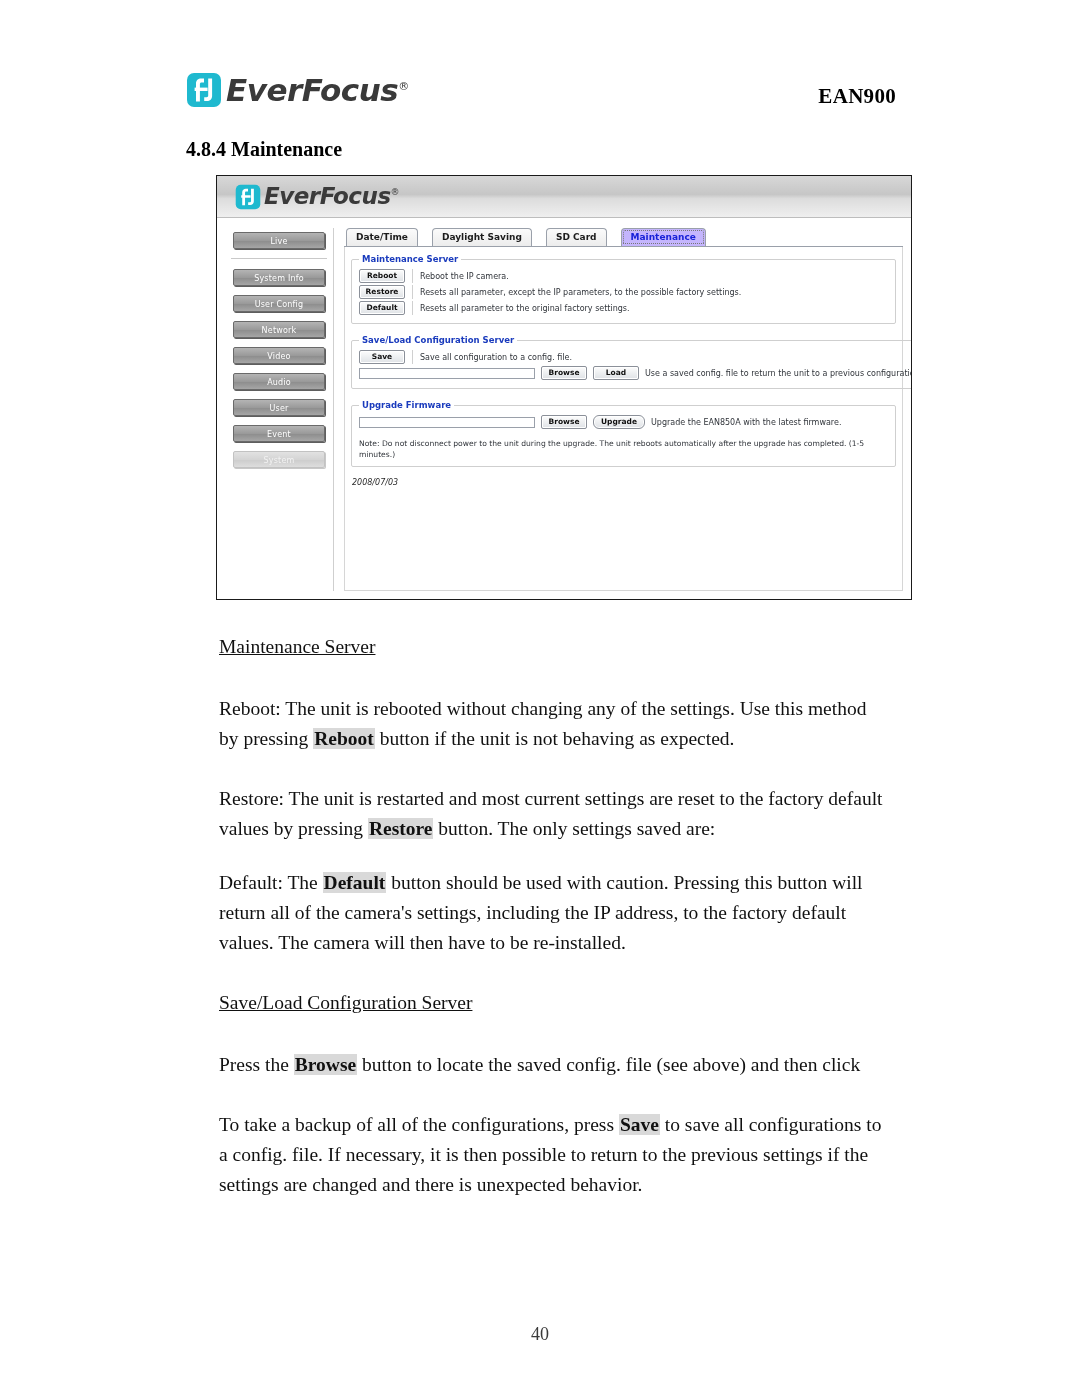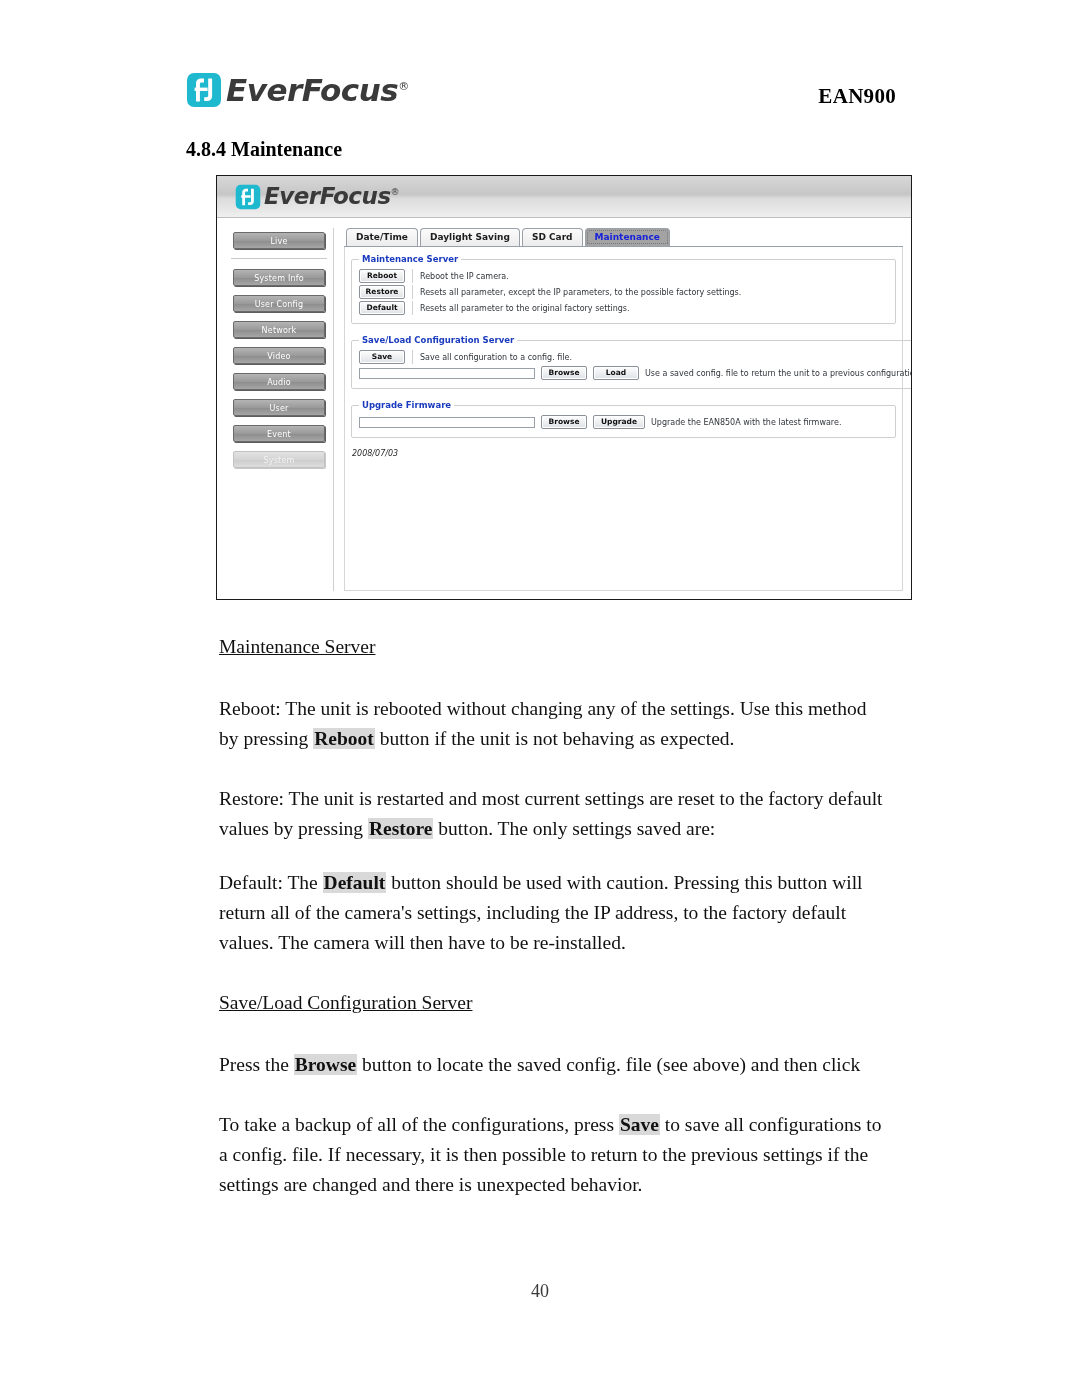--- a/index.html
+++ b/index.html
@@ -149,41 +149,41 @@
     min-width: 0;
     border-left: 1px solid #cfcfcf;
     padding-left: 10px;
     box-sizing: border-box;
   }
 
   
   .tabstrip {
     display: flex;
     align-items: flex-end;
-    gap: 2px;
+    gap: 14px;
     border-bottom: 1px solid #9aa0aa;
     padding-left: 2px;
     height: 19px;
     box-sizing: border-box;
   }
   .tab {
     font-size: 9px;
     font-weight: bold;
     color: #1c1c1c;
     padding: 2px 9px 3px 9px;
     background: linear-gradient(to bottom, #fbfbfb 0%, #ececec 100%);
     border: 1px solid #9aa0aa;
     border-bottom: none;
     border-radius: 4px 4px 0 0;
     line-height: 12px;
     white-space: nowrap;
   }
   .tab.active {
     color: #1822d8;
-    background: #a3a3a3;
+    background: #c4b5fd;
     border-color: #9aa0aa;
     outline: 1px dotted #777;
     outline-offset: -3px;
     position: relative;
     z-index: 2;
   }
 
   
   .content-panel {
     border: 1px solid #d6d6d6;
@@ -219,21 +219,21 @@
     background: linear-gradient(to bottom, #fdfdfd 0%, #eceef0 55%, #dfe2e6 100%);
     border: 1px solid #8b9099;
     border-radius: 2px;
     padding: 1px 0;
     text-align: center;
     min-width: 44px;
     line-height: 10px;
     box-shadow: inset 0 0 0 1px #ffffff;
     white-space: nowrap;
   }
-  .btn.w-wide { min-width: 50px; }
+  .btn.w-wide { min-width: 50px; border-radius: 6px; }
   .desc {
     font-size: 8px;
     color: #30343a;
     white-space: nowrap;
     overflow: hidden;
     text-overflow: ellipsis;
   }
   .sep-bar {
     width: 1px;
     align-self: stretch;
@@ -299,21 +299,21 @@
     left: 12px;
     top: -1px;
     font-size: 16px;
   }
   .sub-head.mid { margin: 0 0 32px 0; }
 
   
   .page-number {
     position: absolute;
     left: 0;
-    top: 1281px;
+    top: 1324px;
     width: 1080px;
     text-align: center;
     font-family: "Liberation Serif", serif;
     font-size: 18px;
     color: #3a3a3a;
   }
 </style>
 </head>
 <body>
 
@@ -409,20 +409,21 @@
         </fieldset>
 
         <fieldset class="group">
           <legend>Upgrade Firmware</legend>
           <div class="row">
             <input class="text-input" style="width: 176px;" type="text" value="">
             <span class="btn">Browse</span>
             <span class="btn w-wide">Upgrade</span>
             <span class="desc">Upgrade the EAN850A with the latest firmware.</span>
           </div>
+          <div class="note">Note: Do not disconnect power to the unit during the upgrade. The unit reboots automatically after the upgrade has completed. (1-5 minutes.)</div>
         </fieldset>
 
         <div class="stamp">2008/07/03</div>
 
       </div>
     </div>
   </div>
 </div>
 
 <div class="doc-body">

